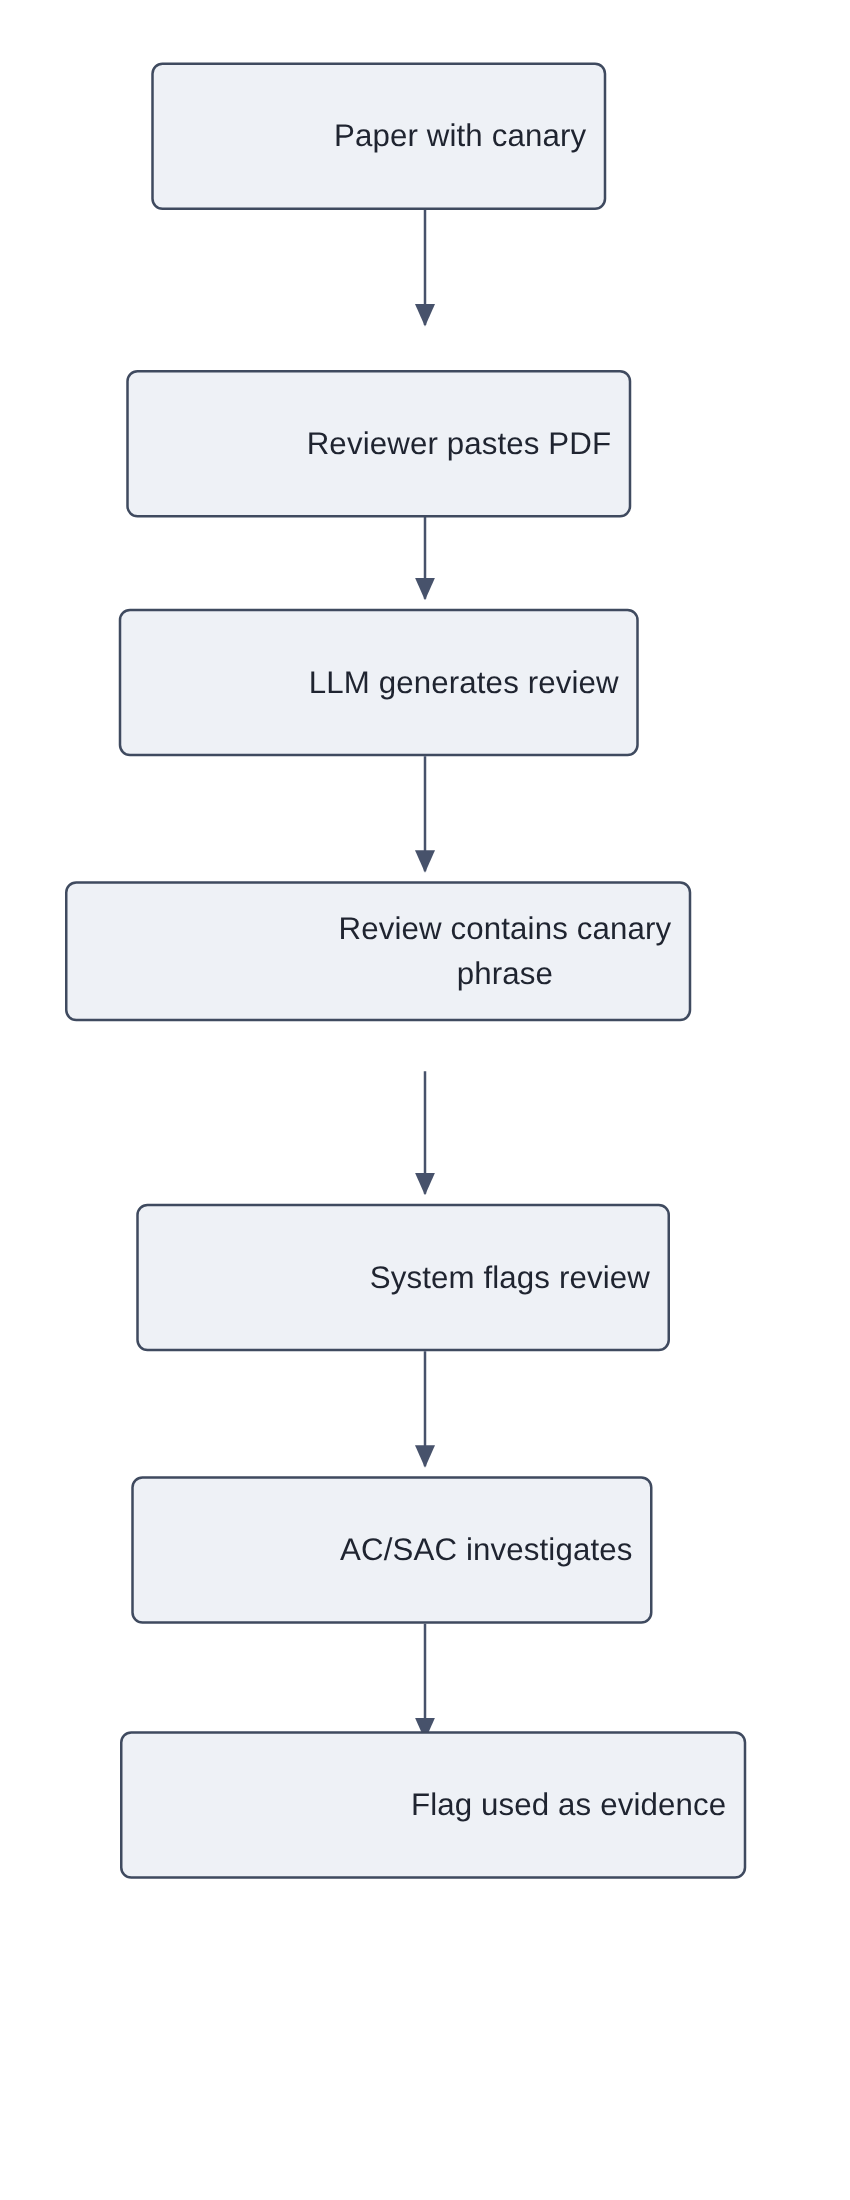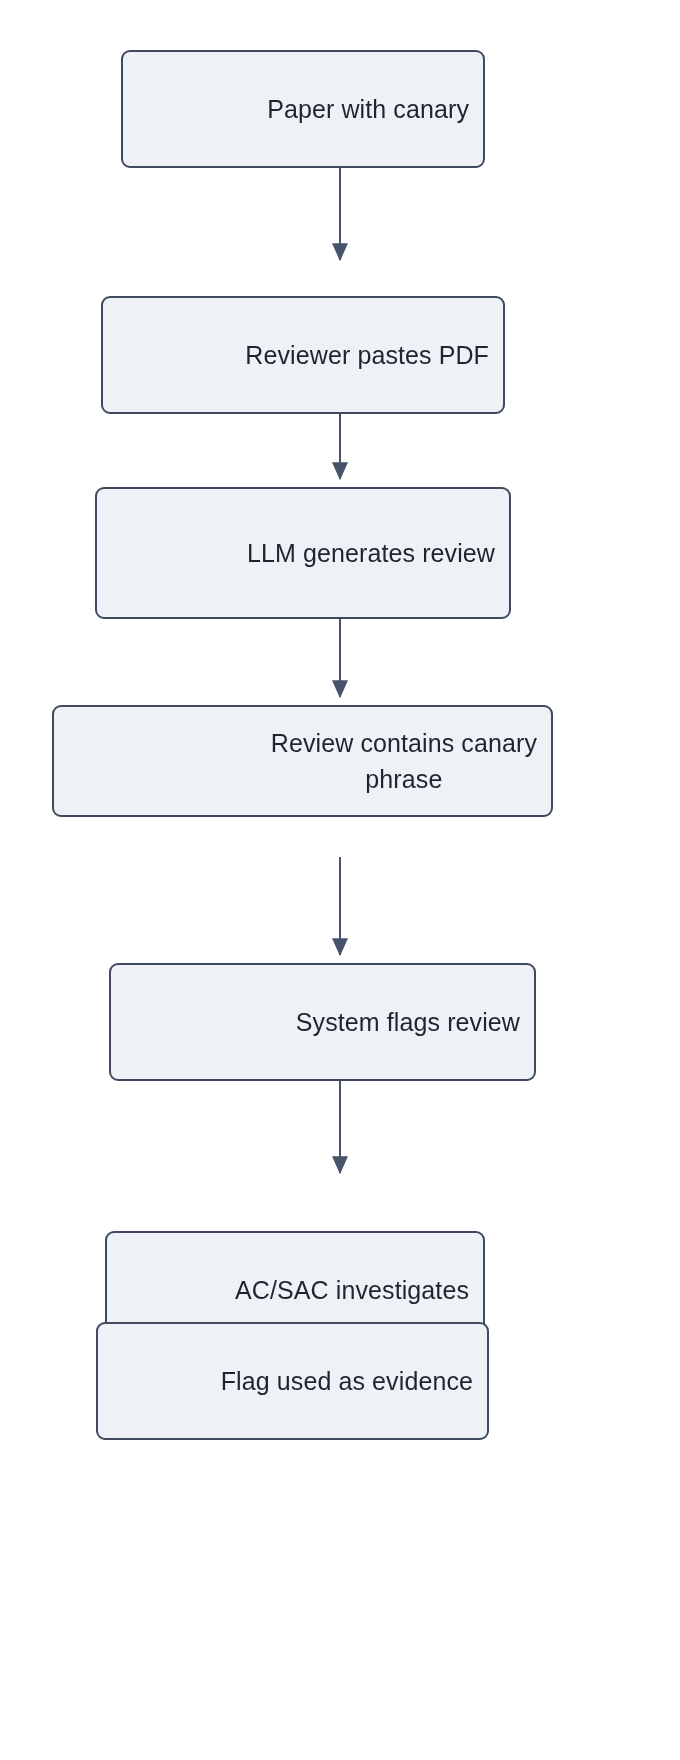--- a/index.html
+++ b/index.html
@@ -84,34 +84,34 @@
   </svg>
 
   <div class="node" style="left:121px; top:50px; width:364px; height:118px;">
     <span class="node-label">Paper with canary</span>
   </div>
 
   <div class="node" style="left:101px; top:268px; width:404px; height:118px;margin-top:28px;">
     <span class="node-label">Reviewer pastes PDF</span>
   </div>
 
-  <div class="node" style="left:95px; top:487px; width:416px; height:132px;">
+  <div class="node" style="left:95px; top:487px; width:416px; height:118px;">
     <span class="node-label">LLM generates review</span>
   </div>
 
   <div class="node" style="left:52px; top:705px; width:501px; height:112px;">
     <span class="node-label">Review contains canary
 phrase</span>
   </div>
 
   <div class="node" style="left:109px; top:963px; width:427px; height:118px;">
     <span class="node-label">System flags review</span>
   </div>
 
-  <div class="node" style="left:105px; top:1231px; width:380px; height:118px;">
+  <div class="node" style="left:105px; top:1181px; width:417px; height:118px;">
     <span class="node-label">AC/SAC investigates</span>
   </div>
 
-  <div class="node" style="left:96px; top:1322px; width:393px; height:118px;">
+  <div class="node" style="left:96px; top:1385px; width:501px; height:118px;">
     <span class="node-label">Flag used as evidence</span>
   </div>
 
 </div>
 
 </body></html>

